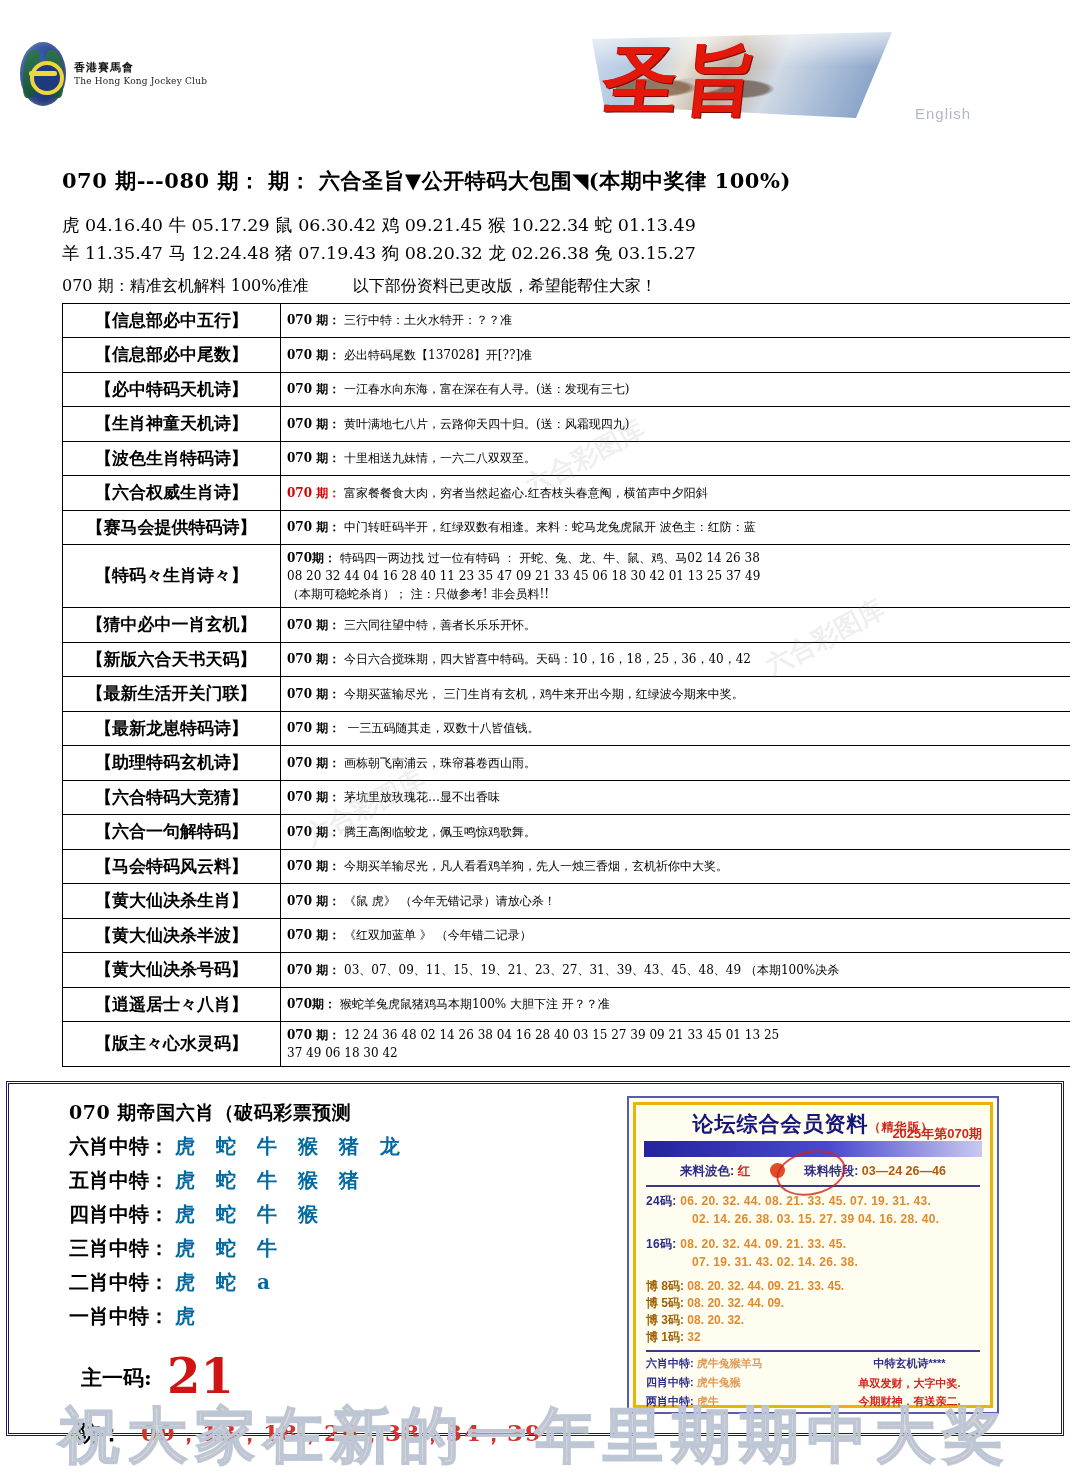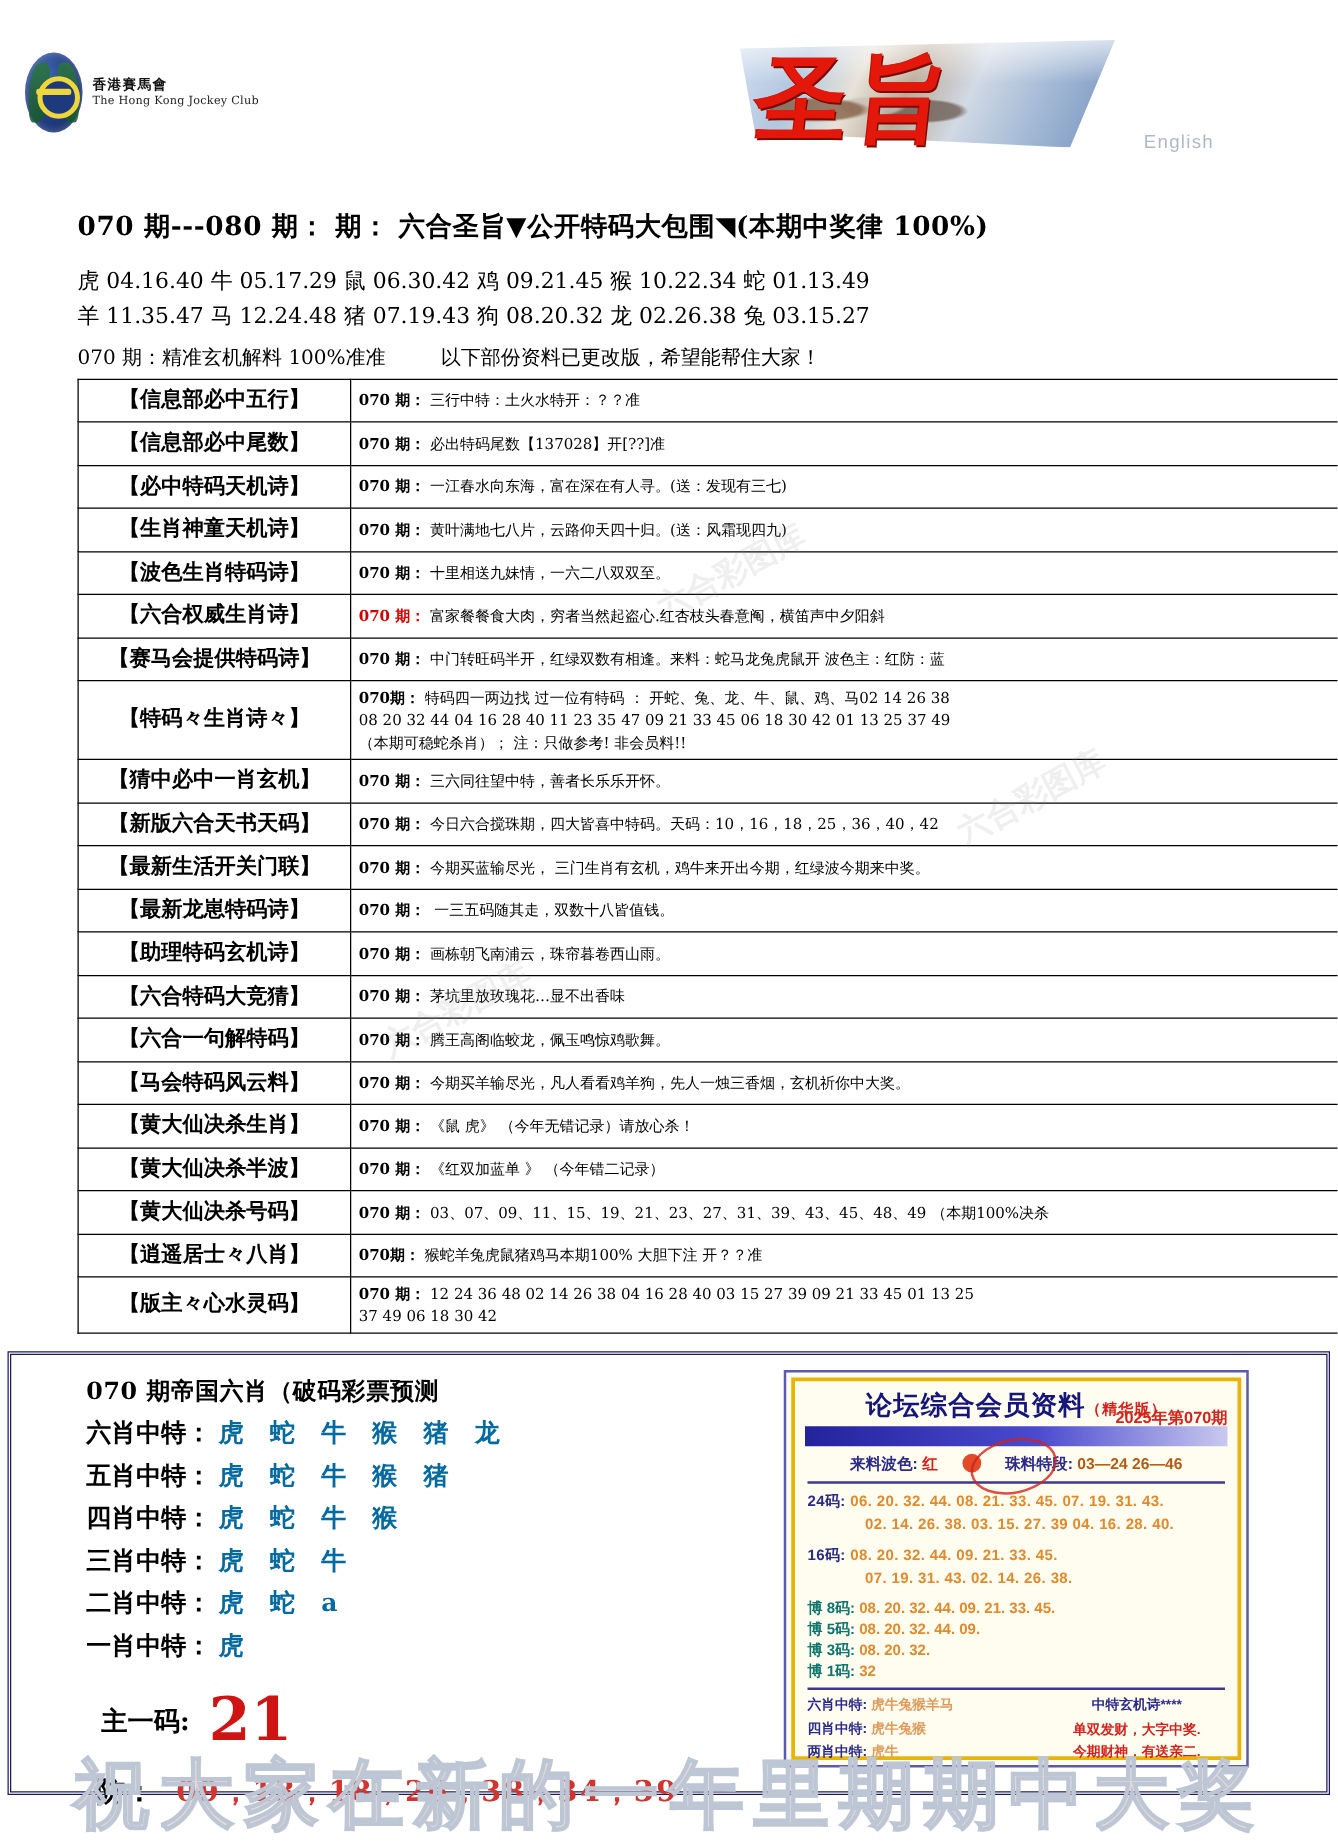--- a/index.html
+++ b/index.html
@@ -117,21 +117,21 @@
   .card-wave{margin:6px 0 0 0;text-align:center;font-size:12.5px;font-weight:bold;color:#b35a10;}
   .card-wave .k{color:#2b2b8a;}
   .card-wave .red{color:#d2231c;}
   .card-wave .circle{display:inline-block;width:15px;height:15px;border-radius:50%;background:#e14b28;vertical-align:-3px;margin:0 16px;}
   .hr1{height:2px;background:#3a3a8c;margin:5px 10px 0 10px;}
   .codes{padding:4px 10px 0 10px;font-size:12px;color:#e08a2e;font-weight:bold;}
   .codes .k{color:#2b2b8a;}
   .codes .ln{margin-top:2px;letter-spacing:.3px;}
   .codes .ind{padding-left:46px;}
   .bo{padding:3px 10px 0 10px;font-size:12px;font-weight:bold;}
-  .bo .k{color:#0f766e;text-align:center;}
+  .bo .k{color:#a16207;text-align:center;}
   .bo .v{color:#e08a2e;}
   .hr2{height:2px;background:#3a3a8c;margin:4px 10px 2px 10px;}
   .foot{display:flex;padding:2px 10px 0 10px;font-size:11px;font-weight:bold;gap:40px;}
   .foot .left{width:52%;}
   .foot .right{width:48%;text-align:center;}
   .foot .k{color:#2b2b8a;}
   .foot .v{color:#e09b5a;}
   .foot .poem-t{color:#2b2b8a;}
   .foot .poem{color:#d2231c;margin-top:5px;}
   .card-stamp{

